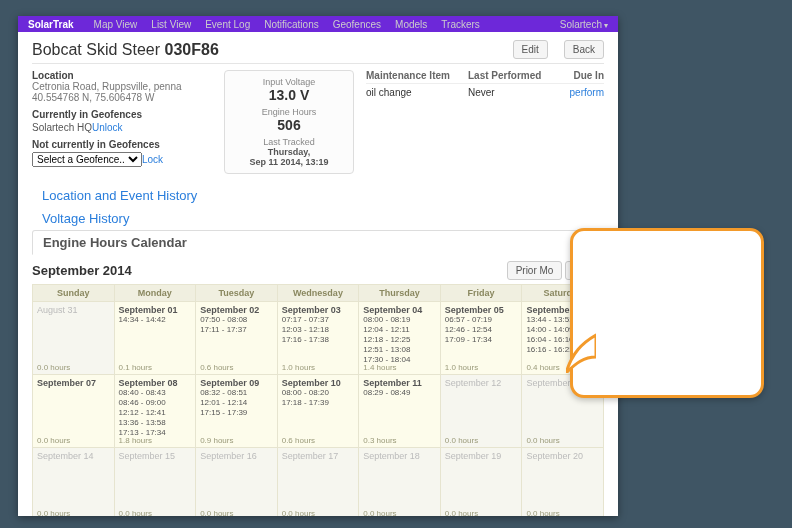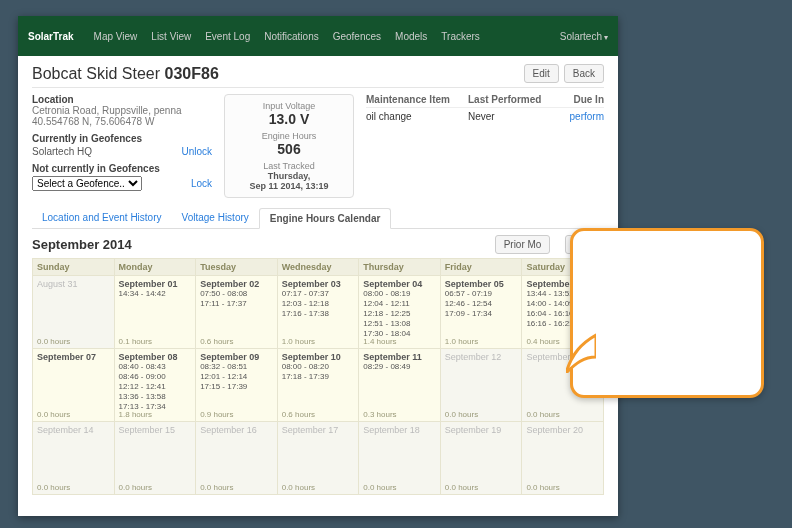--- a/index.html
+++ b/index.html
@@ -1,50 +1,50 @@
 <!DOCTYPE html>
 <html><head>
 <meta charset="utf-8">
 <style>
 html,body{margin:0;padding:0;font-family:"Helvetica Neue",Arial,sans-serif;font-size:11px;color:#333;background:#3f5564;}
 .stage{position:relative;width:792px;height:528px;margin:0 auto;overflow:hidden;}
 .panel{position:absolute;left:18px;top:16px;width:600px;height:500px;background:#fff;box-shadow:0 2px 8px rgba(0,0,0,.4);overflow:hidden;}
-.topbar{height:40px;background:#14532d;color:#ddd;display:flex;align-items:center;padding:0 10px;font-size:10px;gap:14px;}
+.topbar{height:16px;background:#6d28d9;color:#ddd;display:flex;align-items:center;padding:0 10px;font-size:10px;gap:14px;}
 .topbar .brand{font-weight:600;color:#fff;margin-right:6px;}
 .topbar .spacer{flex:1}
 .topbar .nav-item{color:#ccc;cursor:pointer;}
 .topbar .caret{font-size:8px;margin-left:2px;}
 .content{padding:8px 14px;}
 .titlebar{display:flex;align-items:center;border-bottom:1px solid #e5e5e5;padding-bottom:4px;margin-bottom:6px;}
 .title{font-size:16px;}
 .title b{font-weight:700}
-.titlebar .btns{margin-left:auto;display:flex;gap:5px;}
+.titlebar .btns{margin-left:auto;display:flex;gap:16px;}
 .btn{background:#f5f5f5;border:1px solid #ccc;border-radius:3px;padding:3px 8px;font-size:10px;cursor:pointer;color:#555;}
 .upper{display:flex;gap:12px;margin-bottom:10px;}
 .left-col{width:180px;font-size:10px;color:#555;}
 .lbl{font-weight:600;font-size:10px;color:#444;}
 .muted{color:#777;}
 .link{color:#2a7edc;cursor:pointer;}
-.left-col .row{display:flex;justify-content:space-between;align-items:center;margin:2px 0;}
+.left-col .row{display:flex;justify-content:flex-start;align-items:center;margin:2px 0;}
 select{font-size:10px;width:110px;}
 .metric-box{border:1px solid #ddd;border-radius:4px;width:120px;text-align:center;padding:6px 4px;background:#fcfcfc;}
 .metric-box .mlabel{font-size:9px;color:#888;}
 .metric-box .mval{font-size:14px;font-weight:700;color:#333;margin-bottom:4px;}
 .maint{flex:1;font-size:10px;}
 .maint-head{display:flex;color:#666;font-weight:600;border-bottom:1px solid #eee;padding-bottom:2px;margin-bottom:3px;}
 .maint-row{display:flex;}
 .mc1{flex:1.2}.mc2{flex:1}.mc3{flex:.6;text-align:right;}
-.tabs{border-bottom:1px solid #ddd;display:flex;font-size:10px;margin-bottom:6px;}
+.tabs{border-bottom:1px solid #ddd;display:flex;font-size:13px;margin-bottom:6px;flex-direction:column;}
 .tab{padding:4px 10px;color:#2a7edc;cursor:pointer;}
 .tab.active{border:1px solid #ddd;border-bottom:1px solid #fff;border-radius:3px 3px 0 0;margin-bottom:-1px;color:#555;font-weight:600;background:#fff;}
 .cal-head{display:flex;align-items:center;margin-bottom:4px;}
 .cal-title{font-size:13px;font-weight:600;}
-.cal-head .btns{margin-left:auto;display:flex;gap:15px;}
+.cal-head .btns{margin-left:auto;display:flex;gap:3px;}
 .calendar{border:1px solid #ddd;font-size:9px;width:100%;border-collapse:collapse;table-layout:fixed;}
-.calendar th{background:#f0efe0;color:#8a8860;font-weight:600;text-align:left;padding:3px 4px;border:1px solid #e6e4cf;font-size:9px;}
+.calendar th{background:#f0efe0;color:#8a8860;font-weight:600;text-align:center;padding:3px 4px;border:1px solid #e6e4cf;font-size:9px;}
 .calendar td{border:1px solid #e6e4cf;vertical-align:top;padding:3px 4px;height:66px;background:#fdfceb;position:relative;}
 .calendar td.dim{color:#bbb;background:#f6f6ef;}
 .calendar td .date{font-weight:700;font-size:9px;color:#555;}
 .calendar td.dim .date{color:#bbb;font-weight:400;}
 .calendar td .ev{font-size:8px;color:#555;line-height:1.25;}
 .calendar td .hours{position:absolute;bottom:2px;left:4px;font-size:8px;color:#9a9a7a;}
 .callout{position:absolute;right:28px;top:228px;width:194px;height:170px;border:3px solid #f39a2a;border-radius:14px;background:#fff;box-shadow:0 2px 6px rgba(0,0,0,.25);padding:14px;box-sizing:border-box;}
 .callout-text{font-size:15px;color:#5a5a5a;}
 .callout-tail{position:absolute;left:-7px;bottom:22px;}
 .callout-tail svg{display:block;}

